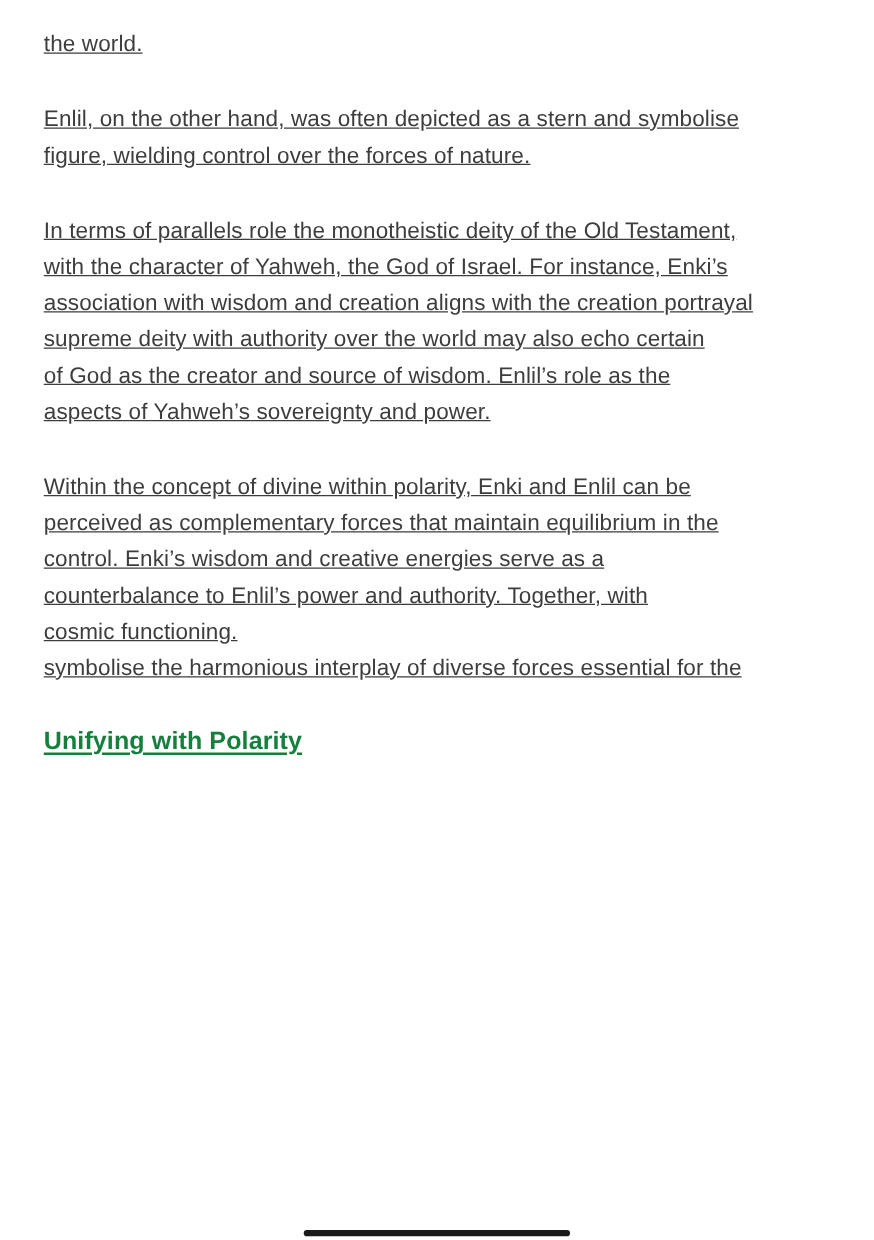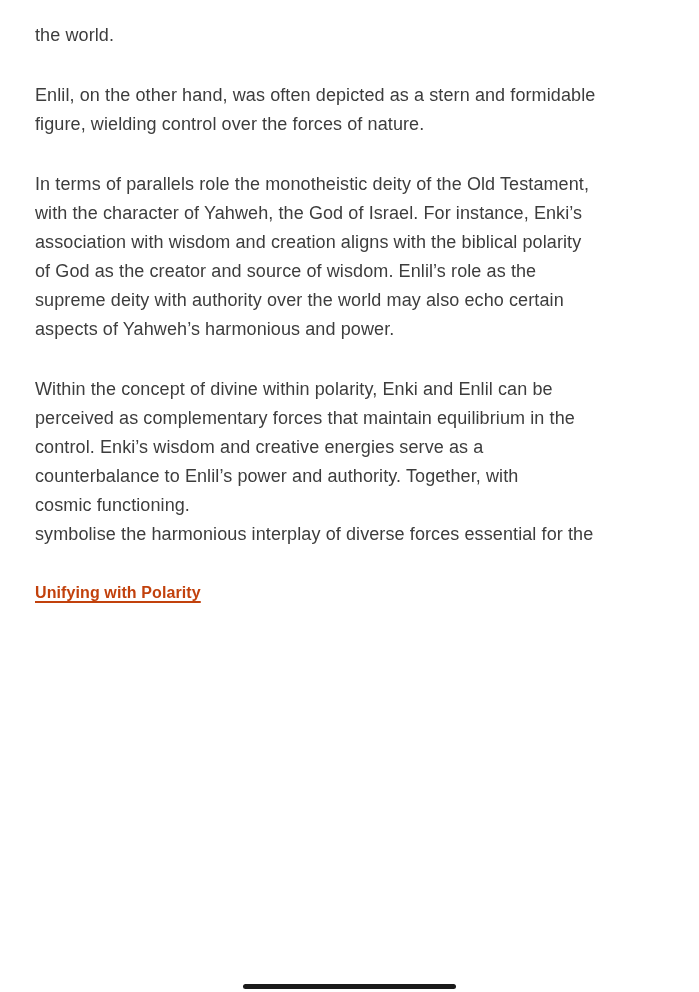--- a/index.html
+++ b/index.html
@@ -23,27 +23,28 @@
   p.para {
     margin: 0 0 31px 0;
     font-size: 18px;
     line-height: 29px;
     color: #3d3d3d;
     letter-spacing: 0.1px;
   }
   .ln {
     display: block;
     white-space: nowrap;
+    text-decoration: underline;
   }
   h2.section-heading {
     margin: 0;
-    font-size: 16px;
+    font-size: 20px;
     line-height: 26px;
     font-weight: 700;
-    color: #c2410c;
+    color: #15803d;
     letter-spacing: 0.1px;
     text-decoration: underline;
     text-decoration-thickness: 2px;
     text-underline-offset: 3px;
   }
   .home-indicator {
     position: absolute;
     left: 243px;
     top: 984px;
     width: 213px;
@@ -55,31 +56,31 @@
 </head>
 <body>
 
 <div class="content">
 
   <p class="para">
     <span class="ln">the world.</span>
   </p>
 
   <p class="para">
-    <span class="ln">Enlil, on the other hand, was often depicted as a stern and formidable</span>
+    <span class="ln">Enlil, on the other hand, was often depicted as a stern and symbolise</span>
     <span class="ln">figure, wielding control over the forces of nature.</span>
   </p>
 
   <p class="para">
     <span class="ln">In terms of parallels role the monotheistic deity of the Old Testament,</span>
     <span class="ln">with the character of Yahweh, the God of Israel. For instance, Enki’s</span>
-    <span class="ln">association with wisdom and creation aligns with the biblical polarity</span>
+    <span class="ln">association with wisdom and creation aligns with the creation portrayal</span>
+    <span class="ln">supreme deity with authority over the world may also echo certain</span>
     <span class="ln">of God as the creator and source of wisdom. Enlil’s role as the</span>
-    <span class="ln">supreme deity with authority over the world may also echo certain</span>
-    <span class="ln">aspects of Yahweh’s harmonious and power.</span>
+    <span class="ln">aspects of Yahweh’s sovereignty and power.</span>
   </p>
 
 
   <p class="para">
     <span class="ln">Within the concept of divine within polarity, Enki and Enlil can be</span>
     <span class="ln">perceived as complementary forces that maintain equilibrium in the</span>
     <span class="ln">control. Enki’s wisdom and creative energies serve as a</span>
     <span class="ln">counterbalance to Enlil’s power and authority. Together, with</span>
     <span class="ln">cosmic functioning.</span>
     <span class="ln">symbolise the harmonious interplay of diverse forces essential for the</span>

